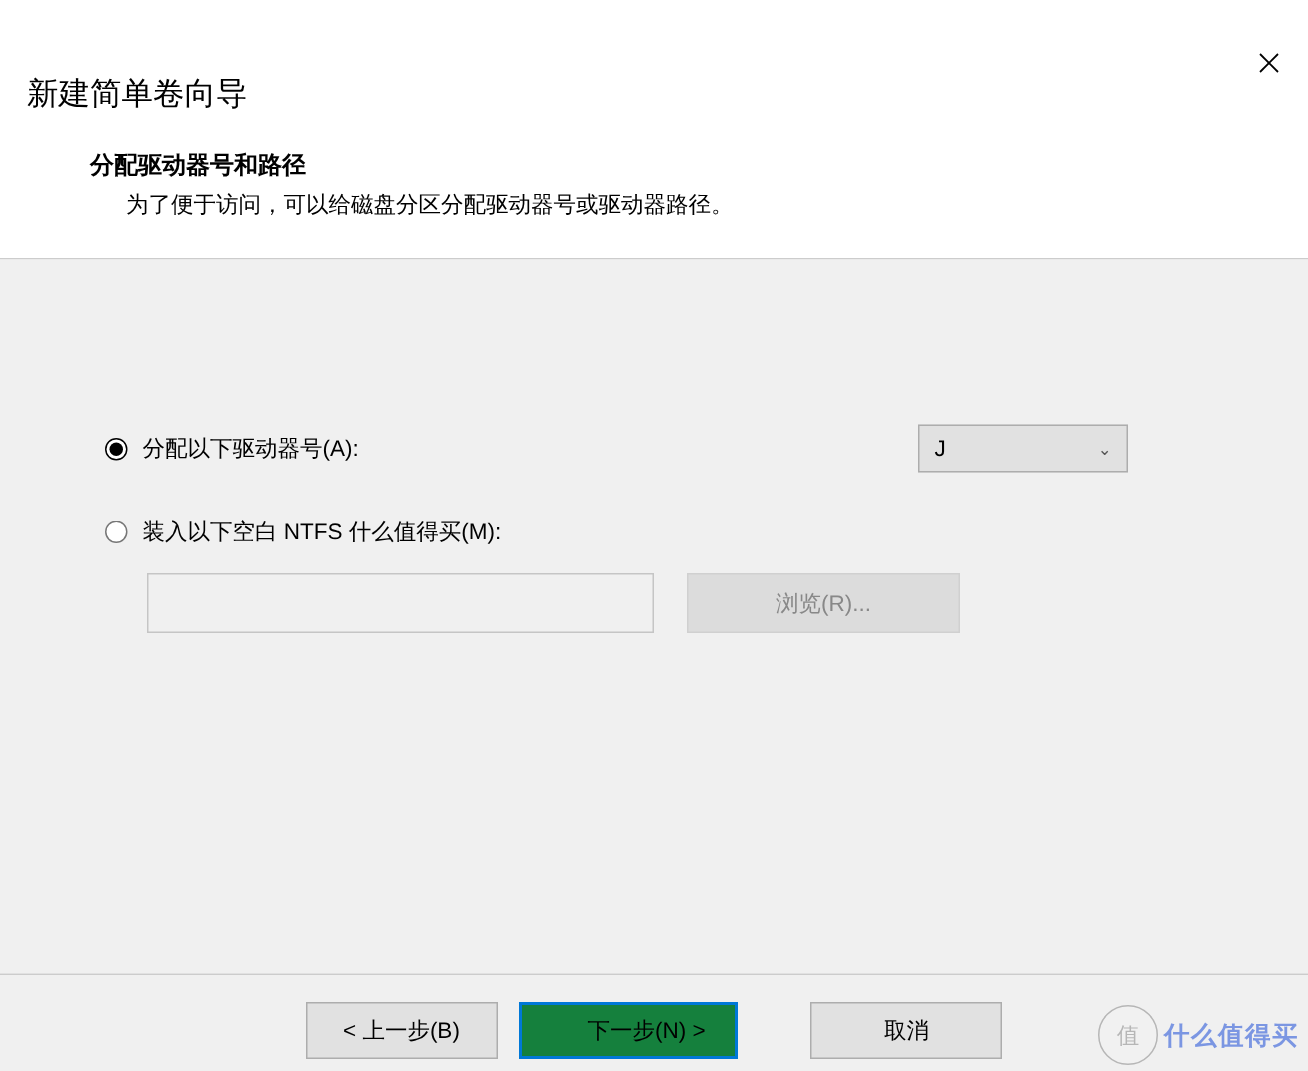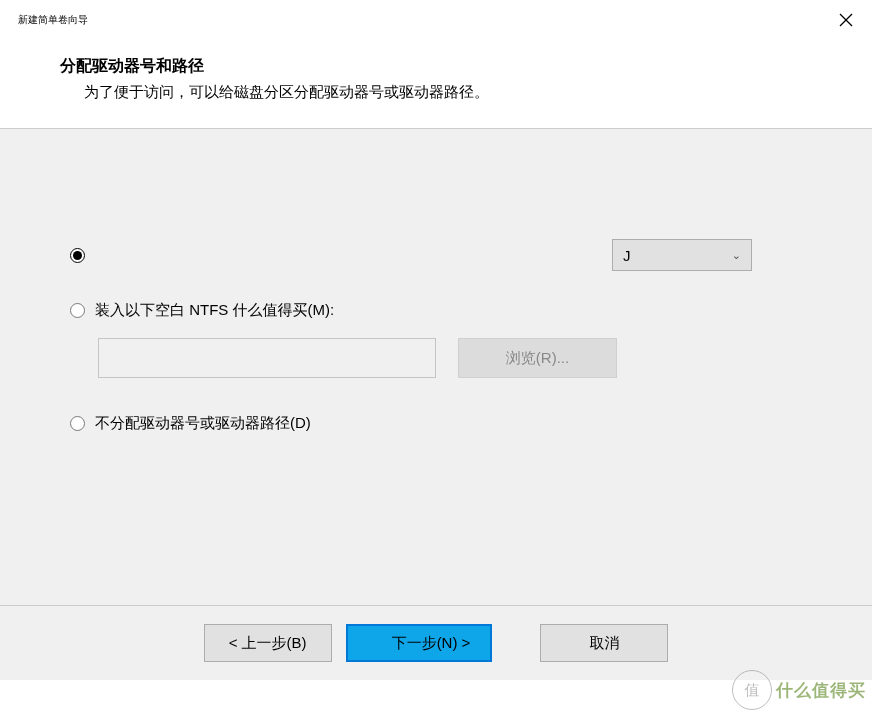--- a/index.html
+++ b/index.html
@@ -17,22 +17,23 @@
       position: relative;
     }
     .titlebar {
       display: flex;
       justify-content: space-between;
       align-items: center;
       padding: 8px 14px 8px 18px;
       background: #fff;
     }
     .title-text {
-      font-size: 10px;
-      color: #000;
+      font-size: 21px;
+      color: #000;
+      margin-top: 40px;
     }
     .close-btn {
       width: 24px;
       height: 24px;
       display: flex;
       align-items: center;
       justify-content: center;
       cursor: pointer;
       font-size: 18px;
     }
@@ -118,21 +119,21 @@
     .text-input {
       width: 338px;
       height: 40px;
       border: 1px solid #c5c5c5;
       background: #f0f0f0;
       padding: 0 6px;
       font-size: 15px;
       color: #000;
     }
     .browse-btn {
-      width: 159px;
+      width: 182px;
       height: 40px;
       border: 1px solid #d0d0d0;
       background: #dcdcdc;
       color: #888;
       font-size: 15px;
       cursor: default;
       font-family: inherit;
     }
     .footer-divider {
       height: 1px;
@@ -151,21 +152,21 @@
       padding: 0 20px;
       font-size: 15px;
       font-family: inherit;
       background: #e1e1e1;
       border: 1px solid #adadad;
       cursor: pointer;
       min-width: 128px;
     }
     .footer-btn.primary {
       border: 2px solid #0078d7;
-      background: #0ea5e9;
+      background: #15803d;
       padding-left: 44px;
     }
     .footer-spacer {
       width: 20px;
     }
     .watermark {
       position: absolute;
       bottom: 4px;
       right: 6px;
       display: flex;
@@ -183,21 +184,21 @@
       align-items: center;
       justify-content: center;
       font-size: 15px;
       color: #888;
       position: relative;
       background: rgba(255,255,255,0.15);
     }
     .watermark-text {
       font-size: 17px;
       font-weight: bold;
-      color: #4d7c0f;
+      color: #1d4ed8;
       letter-spacing: 1px;
     }
   </style>
 </head>
 <body>
 
 <div class="titlebar">
   <span class="title-text">新建简单卷向导</span>
   <div class="close-btn">
     <svg viewBox="0 0 14 14">
@@ -211,40 +212,37 @@
   <div class="header-title">分配驱动器号和路径</div>
   <div class="header-subtitle">为了便于访问，可以给磁盘分区分配驱动器号或驱动器路径。</div>
 </div>
 
 <div class="divider"></div>
 
 <div class="content-area">
 
   <div class="radio-row with-dropdown">
     <input type="radio" name="drive-option" class="radio-input" checked="" style="">
+    <span class="radio-label">分配以下驱动器号(A):</span>
     <div class="dropdown">
       <span>J</span>
       <span class="dropdown-arrow">⌄</span>
     </div>
   </div>
 
   <div class="radio-row mount-row">
     <input type="radio" name="drive-option" class="radio-input" style="">
     <span class="radio-label">装入以下空白 NTFS 什么值得买(M):</span>
   </div>
 
   <div class="input-row">
     <input type="text" class="text-input" disabled="" value="" style="">
     <button class="browse-btn" disabled="">浏览(R)...</button>
   </div>
 
-  <div class="radio-row">
-    <input type="radio" name="drive-option" class="radio-input" style="">
-    <span class="radio-label">不分配驱动器号或驱动器路径(D)</span>
-  </div>
 
 </div>
 
 <div class="footer-divider"></div>
 
 <div class="footer">
   <button class="footer-btn">&lt; 上一步(B)</button>
   <button class="footer-btn primary">下一步(N) &gt;</button>
   <div class="footer-spacer"></div>
   <button class="footer-btn">取消</button>

